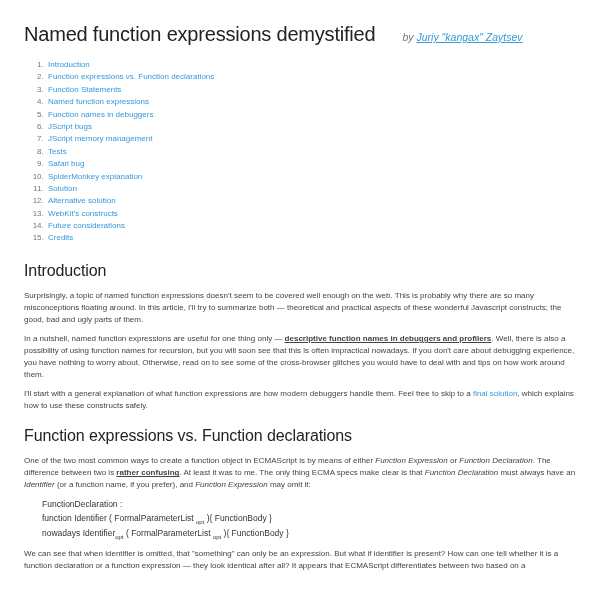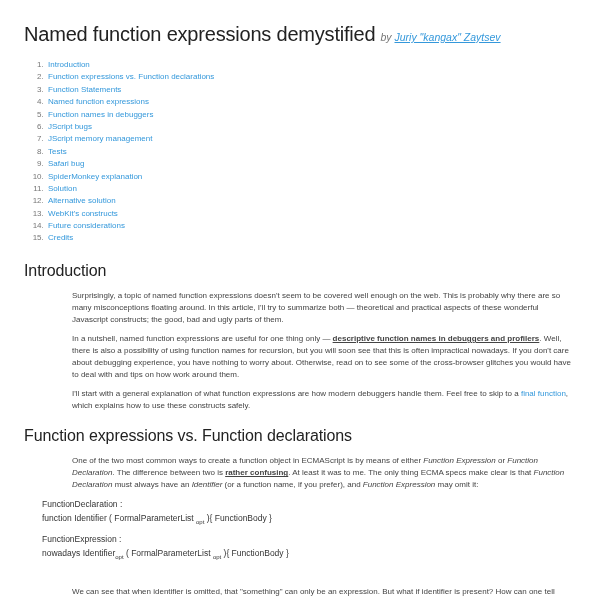--- a/index.html
+++ b/index.html
@@ -6,43 +6,43 @@
   html, body {
     width: 600px; height: 600px;
     background: #fff;
     font-family: "Helvetica Neue", Helvetica, Arial, sans-serif;
     font-size: 8.5px;
     line-height: 1.45;
     color: #333;
     overflow: hidden;
   }
   .wrap { padding: 20px 24px 0 24px; }
-  .header { display: flex; align-items: baseline; gap: 5px; margin-bottom: 10px; }
+  .header { display: flex; align-items: baseline; gap: 27px; margin-bottom: 10px; }
   h1 { font-size: 20px; font-weight: 500; color: #222; letter-spacing: -0.2px; }
   .byline { font-size: 10.5px; color: #777; font-style: italic; }
   .author { color: #3498db; font-style: italic; }
   ol.toc {
     list-style: decimal;
     padding-left: 22px;
     margin: 10px 0 14px 0;
     font-size: 8px;
     line-height: 1.55;
   }
   ol.toc li { color: #777; padding-left: 2px; }
   ol.toc a { color: #3498db; text-decoration: none; }
   h2 { font-size: 16px; font-weight: 500; color: #222; margin: 12px 0 8px 0; letter-spacing: -0.1px; }
-  p { font-size: 8px; color: #444; margin-bottom: 7px; line-height: 1.5; margin-left: 48px; }
+  p { font-size: 8px; color: #444; margin-bottom: 7px; line-height: 1.5; }
   p strong { font-weight: 600; text-decoration: underline; }
   p em, .fd { }
   .inline-link { color: #3498db; text-decoration: none; }
   .grammar {
     font-family: "Helvetica Neue", Arial, sans-serif;
     font-size: 8.5px;
     color: #333;
-    margin: 6px 0 24px 18px;
+    margin: 6px 0 6px 18px;
     line-height: 1.6;
   }
   .grammar .row { white-space: nowrap; }
   .opt { font-size: 6px; vertical-align: sub; }
 </style>
 </head>
 <body>
 
 <div class="wrap">
 
@@ -73,35 +73,34 @@
 
   <h2>Introduction</h2>
 
   <p>Surprisingly, a topic of named function expressions doesn't seem to be covered well enough on the web. This is probably why there are so many misconceptions floating around. In this article, I'll try to summarize both — theoretical and practical aspects of these wonderful Javascript constructs; the good, bad and ugly parts of them.</p>
 
   <p>
     <span>In a nutshell, named function expressions are useful for one thing only — </span><strong>descriptive function names in debuggers and profilers</strong><span>. Well, there is also a possibility of using function names for recursion, but you will soon see that this is often impractical nowadays. If you don't care about debugging experience, you have nothing to worry about. Otherwise, read on to see some of the cross-browser glitches you would have to deal with and tips on how work around them.</span>
   </p>
 
   <p>
-    <span>I'll start with a general explanation of what function expressions are how modern debuggers handle them. Feel free to skip to a </span><a href="#" class="inline-link">final function</a><span>, which explains how to use these constructs safely.</span>
+    <span>I'll start with a general explanation of what function expressions are how modern debuggers handle them. Feel free to skip to a </span><a href="#" class="inline-link">final solution</a><span>, which explains how to use these constructs safely.</span>
   </p>
 
   <h2>Function expressions vs. Function declarations</h2>
 
   <p>
     <span>One of the two most common ways to create a function object in ECMAScript is by means of either </span><em class="fd">Function Expression</em><span> or </span><em class="fd">Function Declaration</em><span>. The difference between two is </span><strong>rather confusing</strong><span>. At least it was to me. The only thing ECMA specs make clear is that </span><em class="fd">Function Declaration</em><span> must always have an </span><em class="fd">Identifier</em><span> (or a function name, if you prefer), and </span><em class="fd">Function Expression</em><span> may omit it:</span>
   </p>
 
   <div class="grammar">
     <div class="row">FunctionDeclaration :</div>
     <div class="row">
       <span>function Identifier ( FormalParameterList </span><span class="opt">opt</span><span> ){ FunctionBody }</span>
     </div>
-    <div class="row" style="margin-top:6px">FunctionExpression :</div>
     <div class="row">
       <span>nowadays Identifier</span><span class="opt">opt</span><span> ( FormalParameterList </span><span class="opt">opt</span><span> ){ FunctionBody }</span>
     </div>
   </div>
 
   <p>We can see that when identifier is omitted, that "something" can only be an expression. But what if identifier is present? How can one tell whether it is a function declaration or a function expression — they look identical after all? It appears that ECMAScript differentiates between two based on a</p>
 
 </div>
 
 </body></html>

